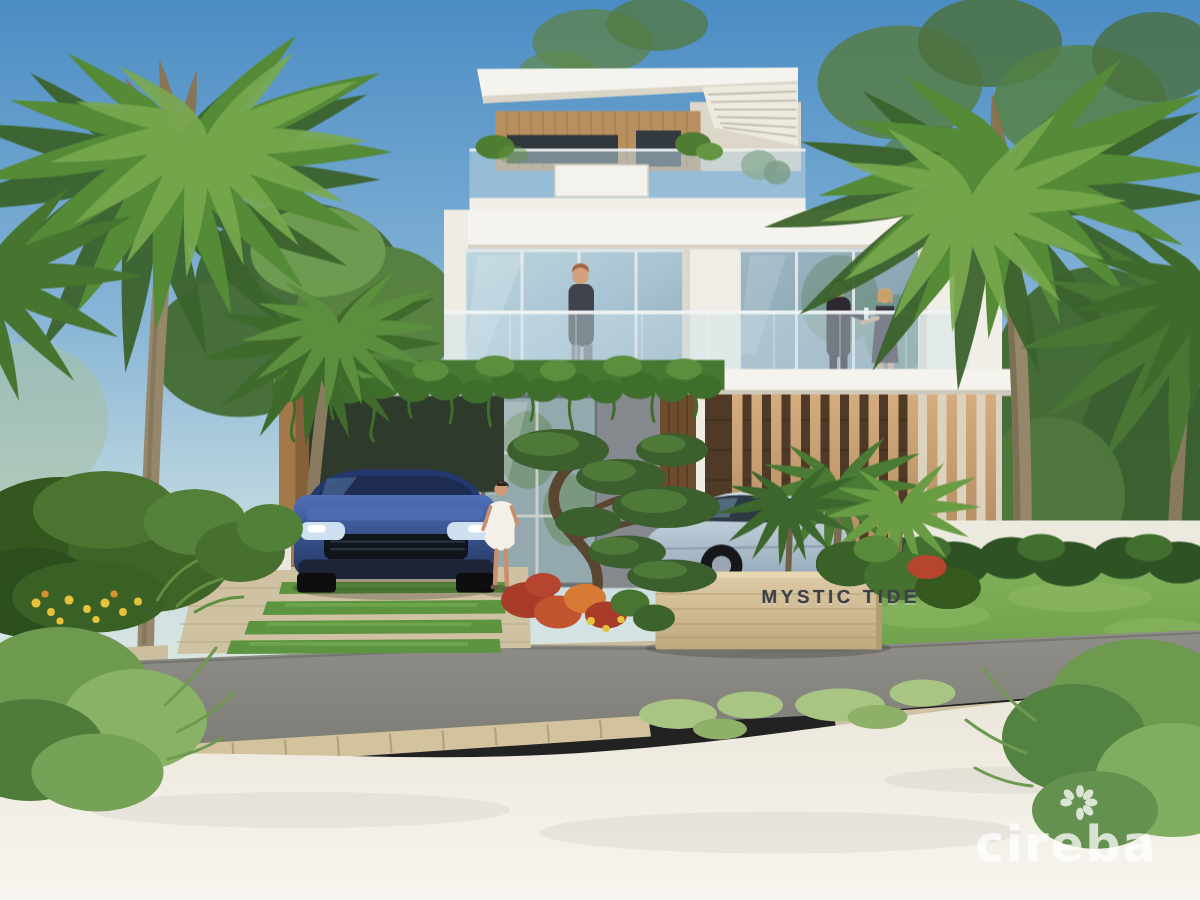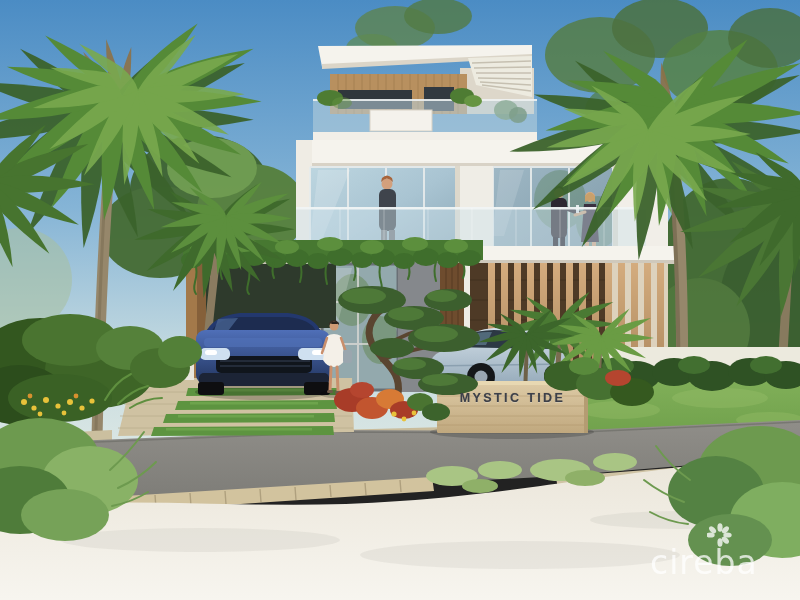--- a/index.html
+++ b/index.html
@@ -1,25 +1,25 @@
 <!DOCTYPE html>
 <html style="--skyTop: #4b8cc4; --skyMid: #85b4d6; --skyLow: #c6dbe0; --sandLight: #f7f5ef; --sand: #ebe6da; --road: #908e89; --roadDark: #7d7c77; --lawn: #6fa04b; --lawnLight: #85b35c; --leafDark: #3c632c; --leafMid: #558a37; --leafLight: #79a94e; --palmTrunk: #96876b; --vine: #477831; --wood: #b8905f; --woodDark: #8a6a44; --slat: #c9a270; --slatDark: #4e3a26; --whiteWall: #f5f3ed; --whiteShadow: #ddd7ca; --glass: #a9c4d2; --glassDark: #7e99a8; --frameGray: #85888c; --suv: #31519c; --suvDark: #22355f; --coupe: #b6c7d4; --stone: #d4bd93; --stoneLight: #e8d8b2; --signText: #3d4049; --skin: #d3a07c; --paver: #cfc2a2; --curb: #d2c39e;"><head>
 <meta charset="utf-8">
 <style>
   html,body{margin:0;padding:0;background:#222;}
   .scene{position:relative;width:800px;height:600px;overflow:hidden;
          font-family:"Liberation Sans",sans-serif;}
   .scene svg.art{position:absolute;inset:0;display:block;}
   .sign-text{position:absolute;left:437px;top:391px;width:151px;text-align:center;
     font-size:12.5px;font-weight:bold;letter-spacing:2.4px;color:var(--signText,#3d4049);
-    text-shadow:0 1px 0 rgba(255,255,255,.28), 0 0 1px rgba(0,0,0,.35);}
+    text-shadow:0 1px 0 rgba(255,255,255,.28), 0 0 1px rgba(0,0,0,.35);padding-left:48px;}
   .watermark{position:absolute;left:650px;top:522px;width:150px;color:rgba(255,255,255,.75);}
   .watermark .wm-icon{display:block;margin-left:57px;margin-bottom:-2px;opacity:.85;}
   .watermark .wm-text{display:block;font-family:"DejaVu Sans",sans-serif;font-size:33px;
-    line-height:1;letter-spacing:1px;font-weight:normal;}
+    line-height:1;letter-spacing:1px;font-weight:bold;}
 </style>
 </head>
 <body>
 
 <div class="scene">
 <svg class="art" width="800" height="600" viewBox="0 0 800 600" xmlns="http://www.w3.org/2000/svg">
   <defs>
     <linearGradient id="gSky" x1="0" y1="0" x2="0" y2="1">
       <stop offset="0" stop-color="var(--skyTop,#4b8cc4)"></stop>
       <stop offset=".45" stop-color="var(--skyMid,#85b4d6)"></stop>

